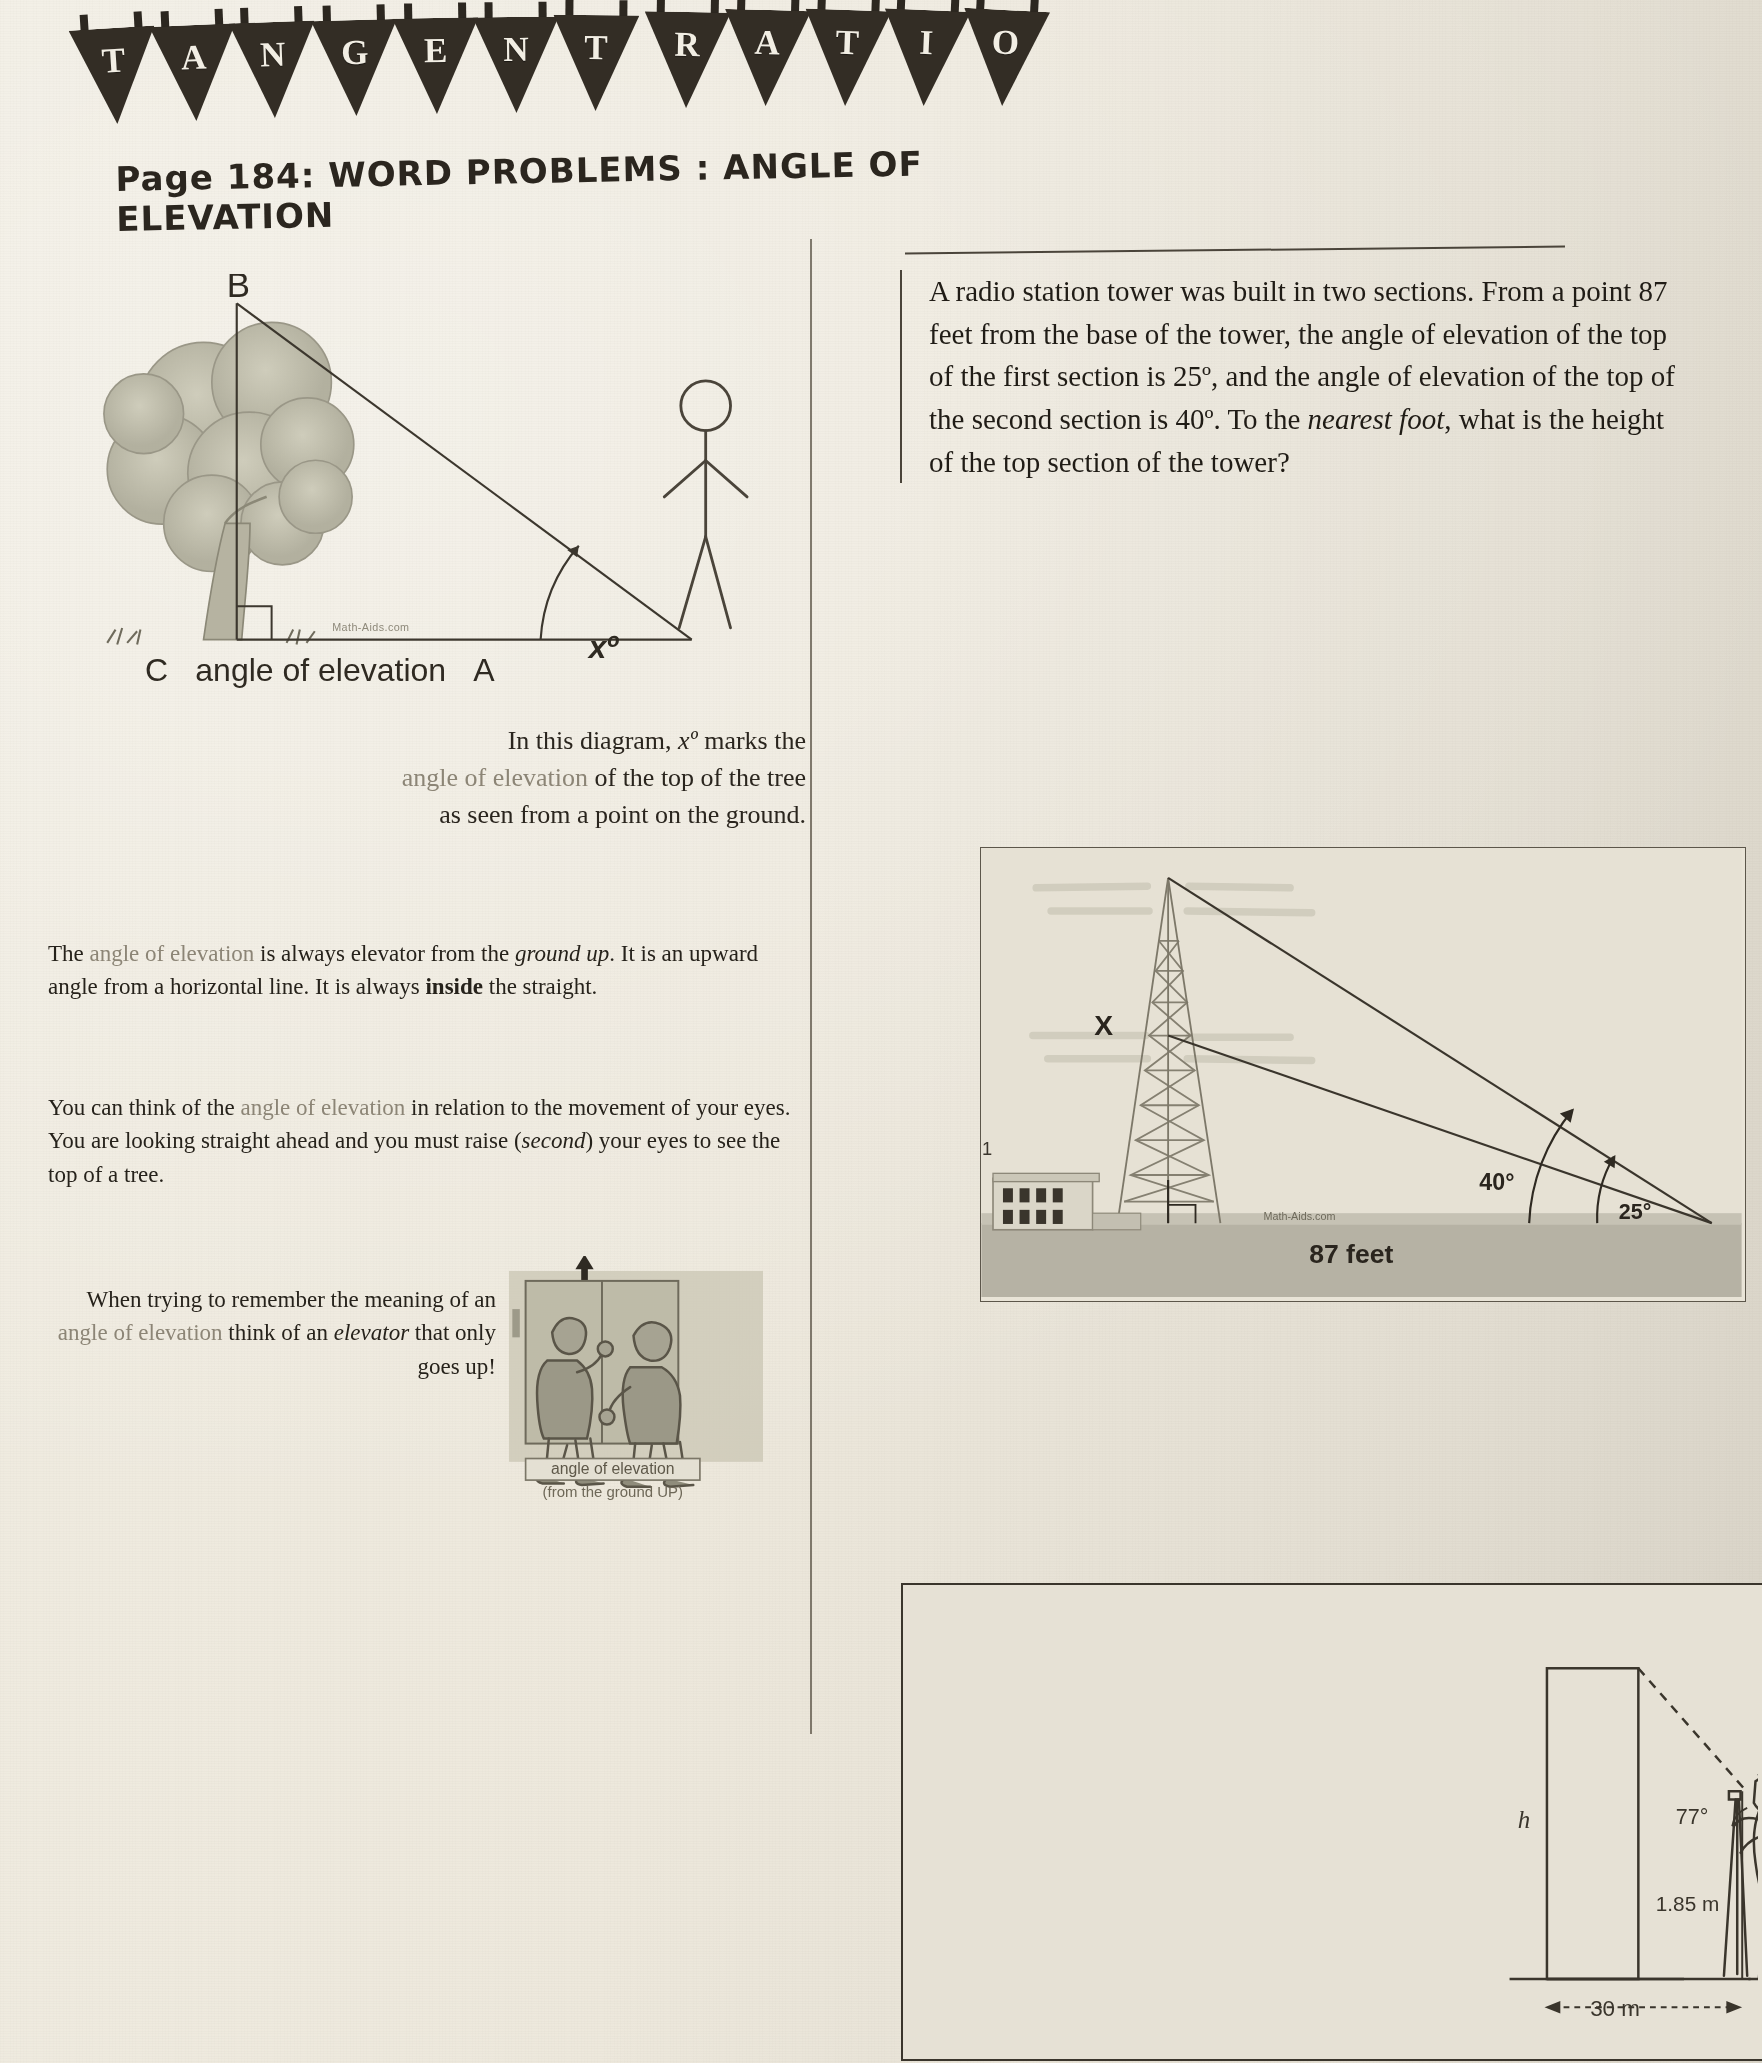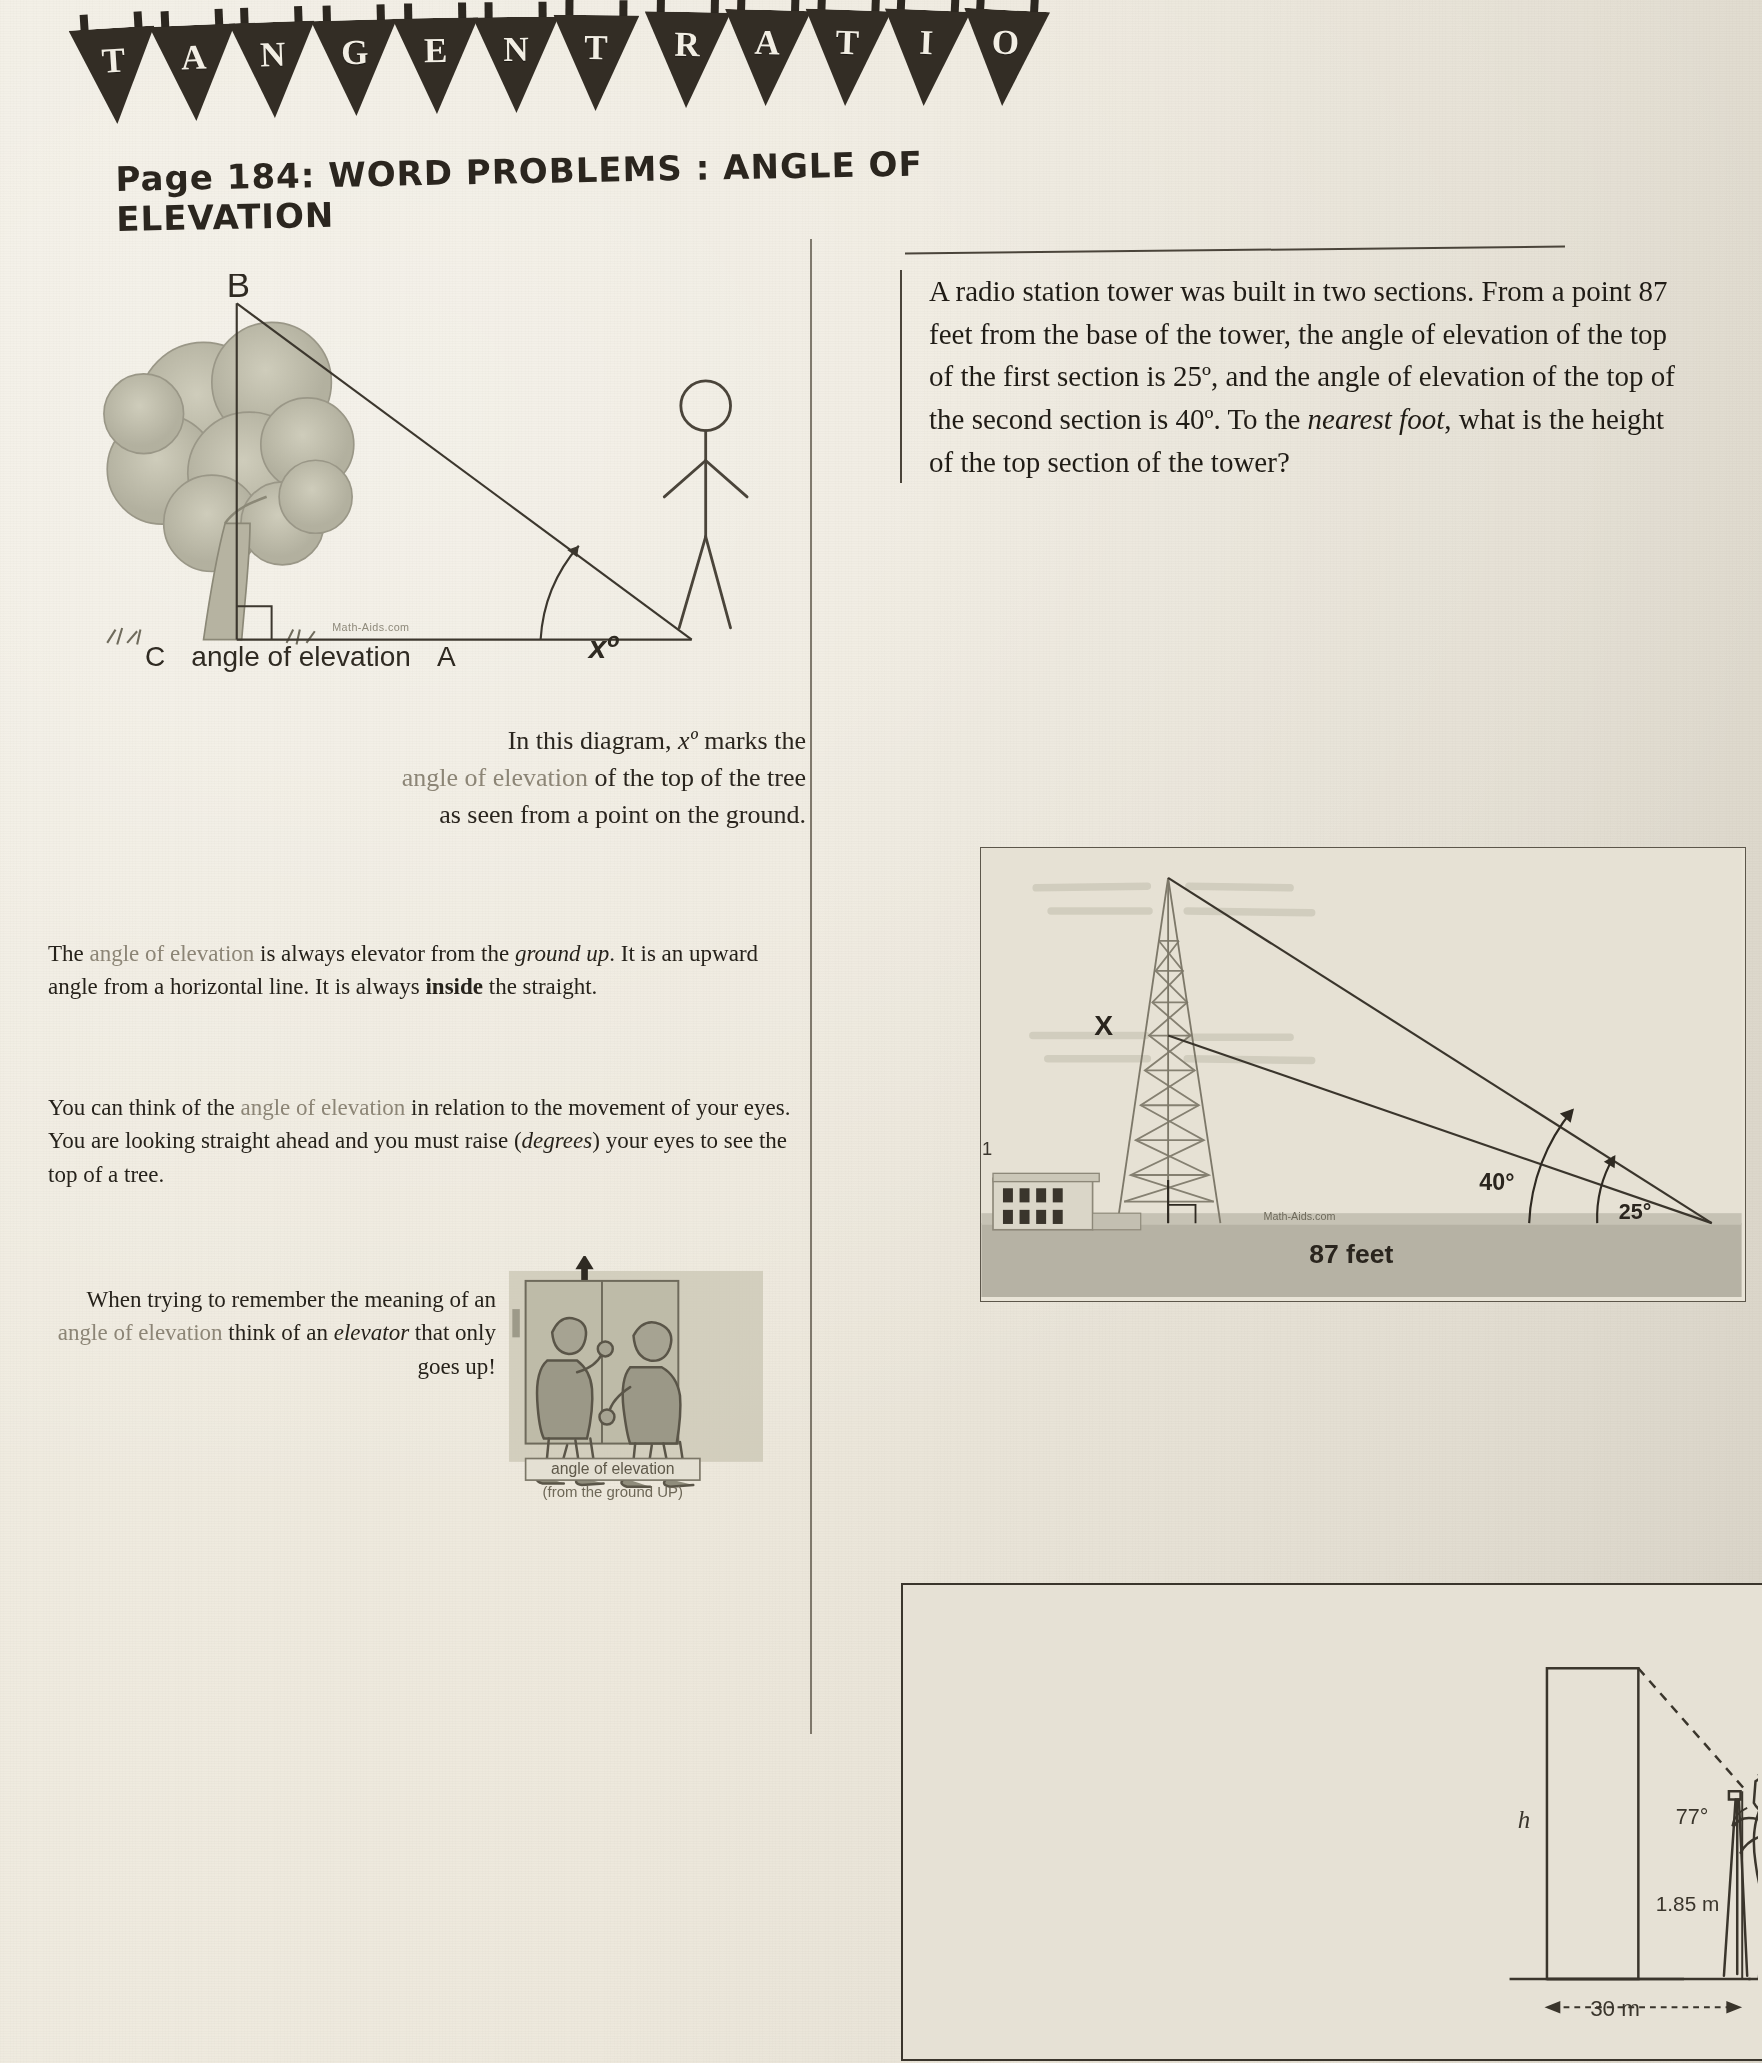--- a/index.html
+++ b/index.html
@@ -208,40 +208,40 @@
       <g fill="none" stroke="#4A443A" stroke-width="3.4" stroke-linecap="round">
         <circle cx="66" cy="38" r="30"></circle>
         <line x1="66" y1="68" x2="66" y2="196"></line>
         <line x1="66" y1="104" x2="16" y2="148"></line>
         <line x1="66" y1="104" x2="116" y2="148"></line>
         <line x1="66" y1="196" x2="34" y2="306"></line>
         <line x1="66" y1="196" x2="96" y2="306"></line>
       </g>
     </svg>
 
-    <div style="position:absolute;left:66px;top:367px;width:631px;
-                font-family:'Liberation Sans',sans-serif;font-size:28px;color:#2F2A22;">
+    <div style="position:absolute;left:66px;top:378px;width:631px;
+                font-family:'Liberation Sans',sans-serif;font-size:32px;color:#2F2A22;">
       <span>C</span>
       <span style="margin-left:18.3px">angle of elevation</span>
       <span style="margin-left:18.3px">A</span>
     </div>
   </div>
 
   <div id="tree-caption">
     <span>In this diagram, </span><i>xº</i><span> marks the</span><br>
     <span class="muted">angle of elevation</span><span> of the top of the tree</span><br>
     <span>as seen from a point on the ground.</span>
   </div>
 
   <div class="para" id="para1">
     <span>The </span><span class="muted">angle of elevation</span><span> is always elevator from the </span><i>ground up</i><span>. It is an upward angle from a horizontal line. It is always </span><b>inside</b><span> the straight.</span>
   </div>
 
   <div class="para" id="para2">
-    <span>You can think of the </span><span class="muted">angle of elevation</span><span> in relation to the movement of your eyes. You are looking straight ahead and you must raise (</span><i>degrees</i><span>) your eyes to see the top of a tree.</span>
+    <span>You can think of the </span><span class="muted">angle of elevation</span><span> in relation to the movement of your eyes. You are looking straight ahead and you must raise (</span><i>second</i><span>) your eyes to see the top of a tree.</span>
   </div>
 
   <div class="para" id="para3">
     <span>When trying to remember the meaning of an </span><span class="muted">angle of elevation</span><span> think of an </span><i>elevator</i><span> that only goes up!</span>
   </div>
 
   <div id="elevator-fig">
     <svg width="254" height="249" viewBox="0 0 306 300">
       <rect x="0" y="18" width="306" height="230" fill="#C9C6B3" opacity="0.75"></rect>
 

